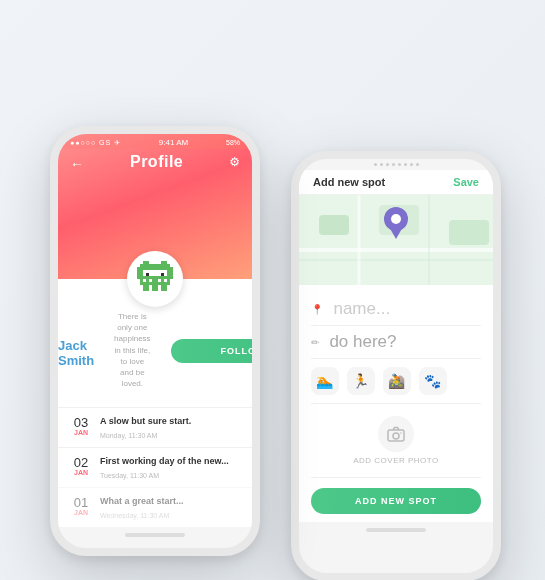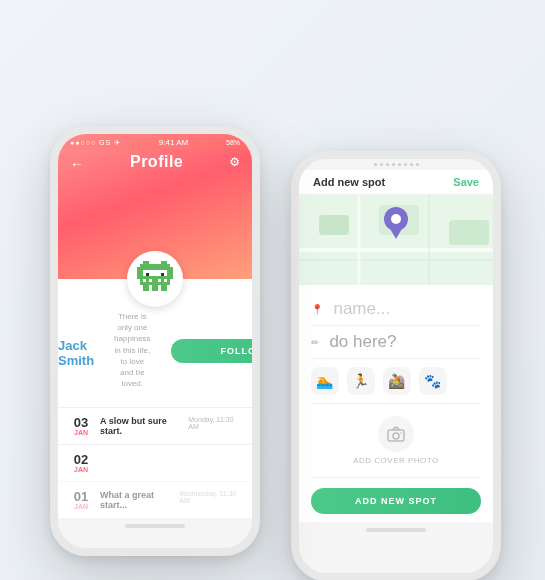--- a/index.html
+++ b/index.html
@@ -197,36 +197,36 @@
 
     .feed-date {
       display: flex;
       flex-direction: column;
       align-items: center;
       min-width: 22px;
     }
 
     .date-day {
       font-size: 13px;
-      font-weight: 700;
+      font-weight: 400;
       color: #333;
       line-height: 1;
       text-align: center;
     }
 
     .date-month {
       font-size: 7px;
       color: #ff6b7a;
       font-weight: 600;
       text-transform: uppercase;
     }
 
     .feed-text {
       display: flex;
-      flex-direction: row;
+      flex-direction: column;
       gap: 6px;
     }
 
     .feed-title {
       font-size: 9px;
       font-weight: 600;
       color: #333;
     }
 
     .feed-time {
@@ -436,20 +436,24 @@
         <div class="feed-text">
           <span class="feed-title">A slow but sure start.</span>
           <span class="feed-time">Monday, 11:30 AM</span>
         </div>
       </div>
       <div class="feed-item">
         <div class="feed-date">
           <span class="date-day">02</span>
           <span class="date-month">JAN</span>
         </div>
+        <div class="feed-text">
+          <span class="feed-title">First working day of the new...</span>
+          <span class="feed-time">Tuesday, 11:30 AM</span>
+        </div>
       </div>
       <div class="feed-item" style="opacity:0.5;">
         <div class="feed-date">
           <span class="date-day">01</span>
           <span class="date-month">JAN</span>
         </div>
         <div class="feed-text">
           <span class="feed-title">What a great start...</span>
           <span class="feed-time">Wednesday, 11:30 AM</span>
         </div>

